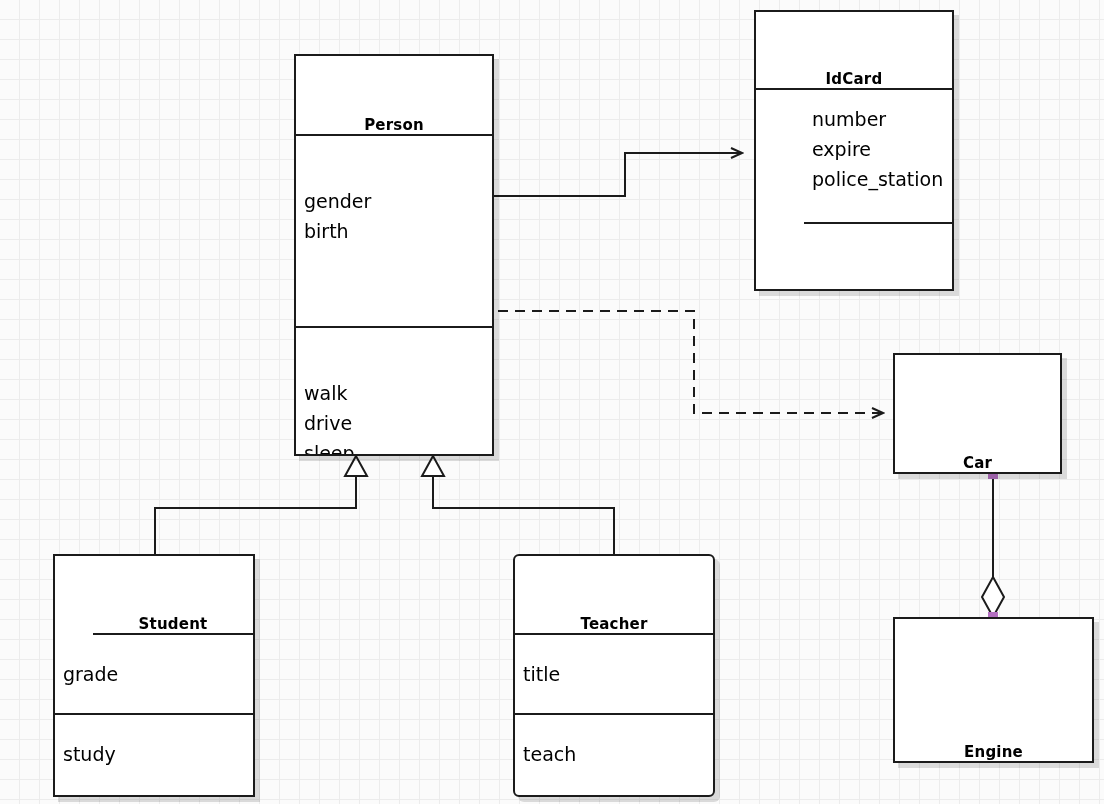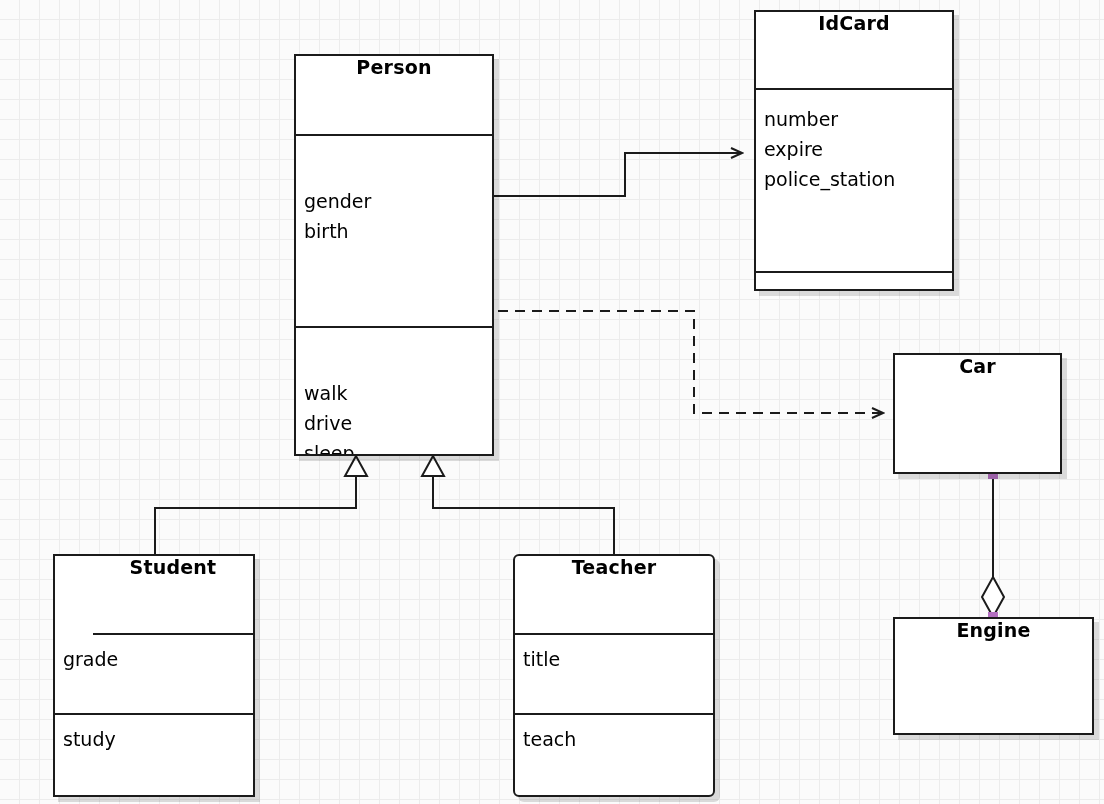--- a/index.html
+++ b/index.html
@@ -38,36 +38,36 @@
   }
   .uml-compartment {
     box-sizing: border-box;
     overflow: hidden;
   }
   .uml-compartment.divided {
     border-bottom: 2px solid #1b1b1b;
   }
   .uml-title {
     display: flex;
-    align-items: flex-start;
+    align-items: flex-end;
     justify-content: center;
     font-weight: bold;
-    font-size: 19px;
+    font-size: 15px;
     color: #000000;
     letter-spacing: 0.2px;
   }
   .uml-members {
     padding: 14px 0 0 8px;
     font-size: 19px;
     line-height: 30px;
     color: #000000;
     white-space: nowrap;
   }
   .uml-members.tight {
-    padding-top: 9px;
+    padding-top: 24px;
   }
   .uml-members .member {
     display: block;
   }
   .handle {
     position: absolute;
     width: 10px;
     height: 10px;
     background: #b36fc0;
     box-sizing: border-box;
@@ -124,35 +124,35 @@
       <span class="member">walk</span>
       <span class="member">drive</span>
       <span class="member">sleep</span>
     </div>
   </div>
 
   <div class="uml-class" style="left:754px; top:10px; width:200px; height:281px;">
     <div class="uml-compartment uml-title divided" style="height:78px;">
       <span>IdCard</span>
     </div>
-    <div class="uml-compartment uml-members divided" style="height:183px;">
+    <div class="uml-compartment uml-members divided" style="height:134px;margin-left:48px;">
       <span class="member">number</span>
       <span class="member">expire</span>
       <span class="member">police_station</span>
     </div>
     <div class="uml-compartment uml-members" style="flex:1;"></div>
   </div>
 
   <div class="uml-class" style="left:893px; top:353px; width:169px; height:121px;">
     <div class="uml-compartment uml-title" style="flex:1;">
       <span>Car</span>
     </div>
   </div>
 
-  <div class="uml-class" style="left:893px; top:617px; width:201px; height:118px;">
+  <div class="uml-class" style="left:893px; top:617px; width:201px; height:146px;">
     <div class="uml-compartment uml-title" style="flex:1;">
       <span>Engine</span>
     </div>
   </div>
 
   <div class="uml-class" style="left:53px; top:554px; width:202px; height:243px;">
     <div class="uml-compartment uml-title divided" style="height:79px;margin-left:38px;">
       <span>Student</span>
     </div>
     <div class="uml-compartment uml-members tight divided" style="height:80px;">

